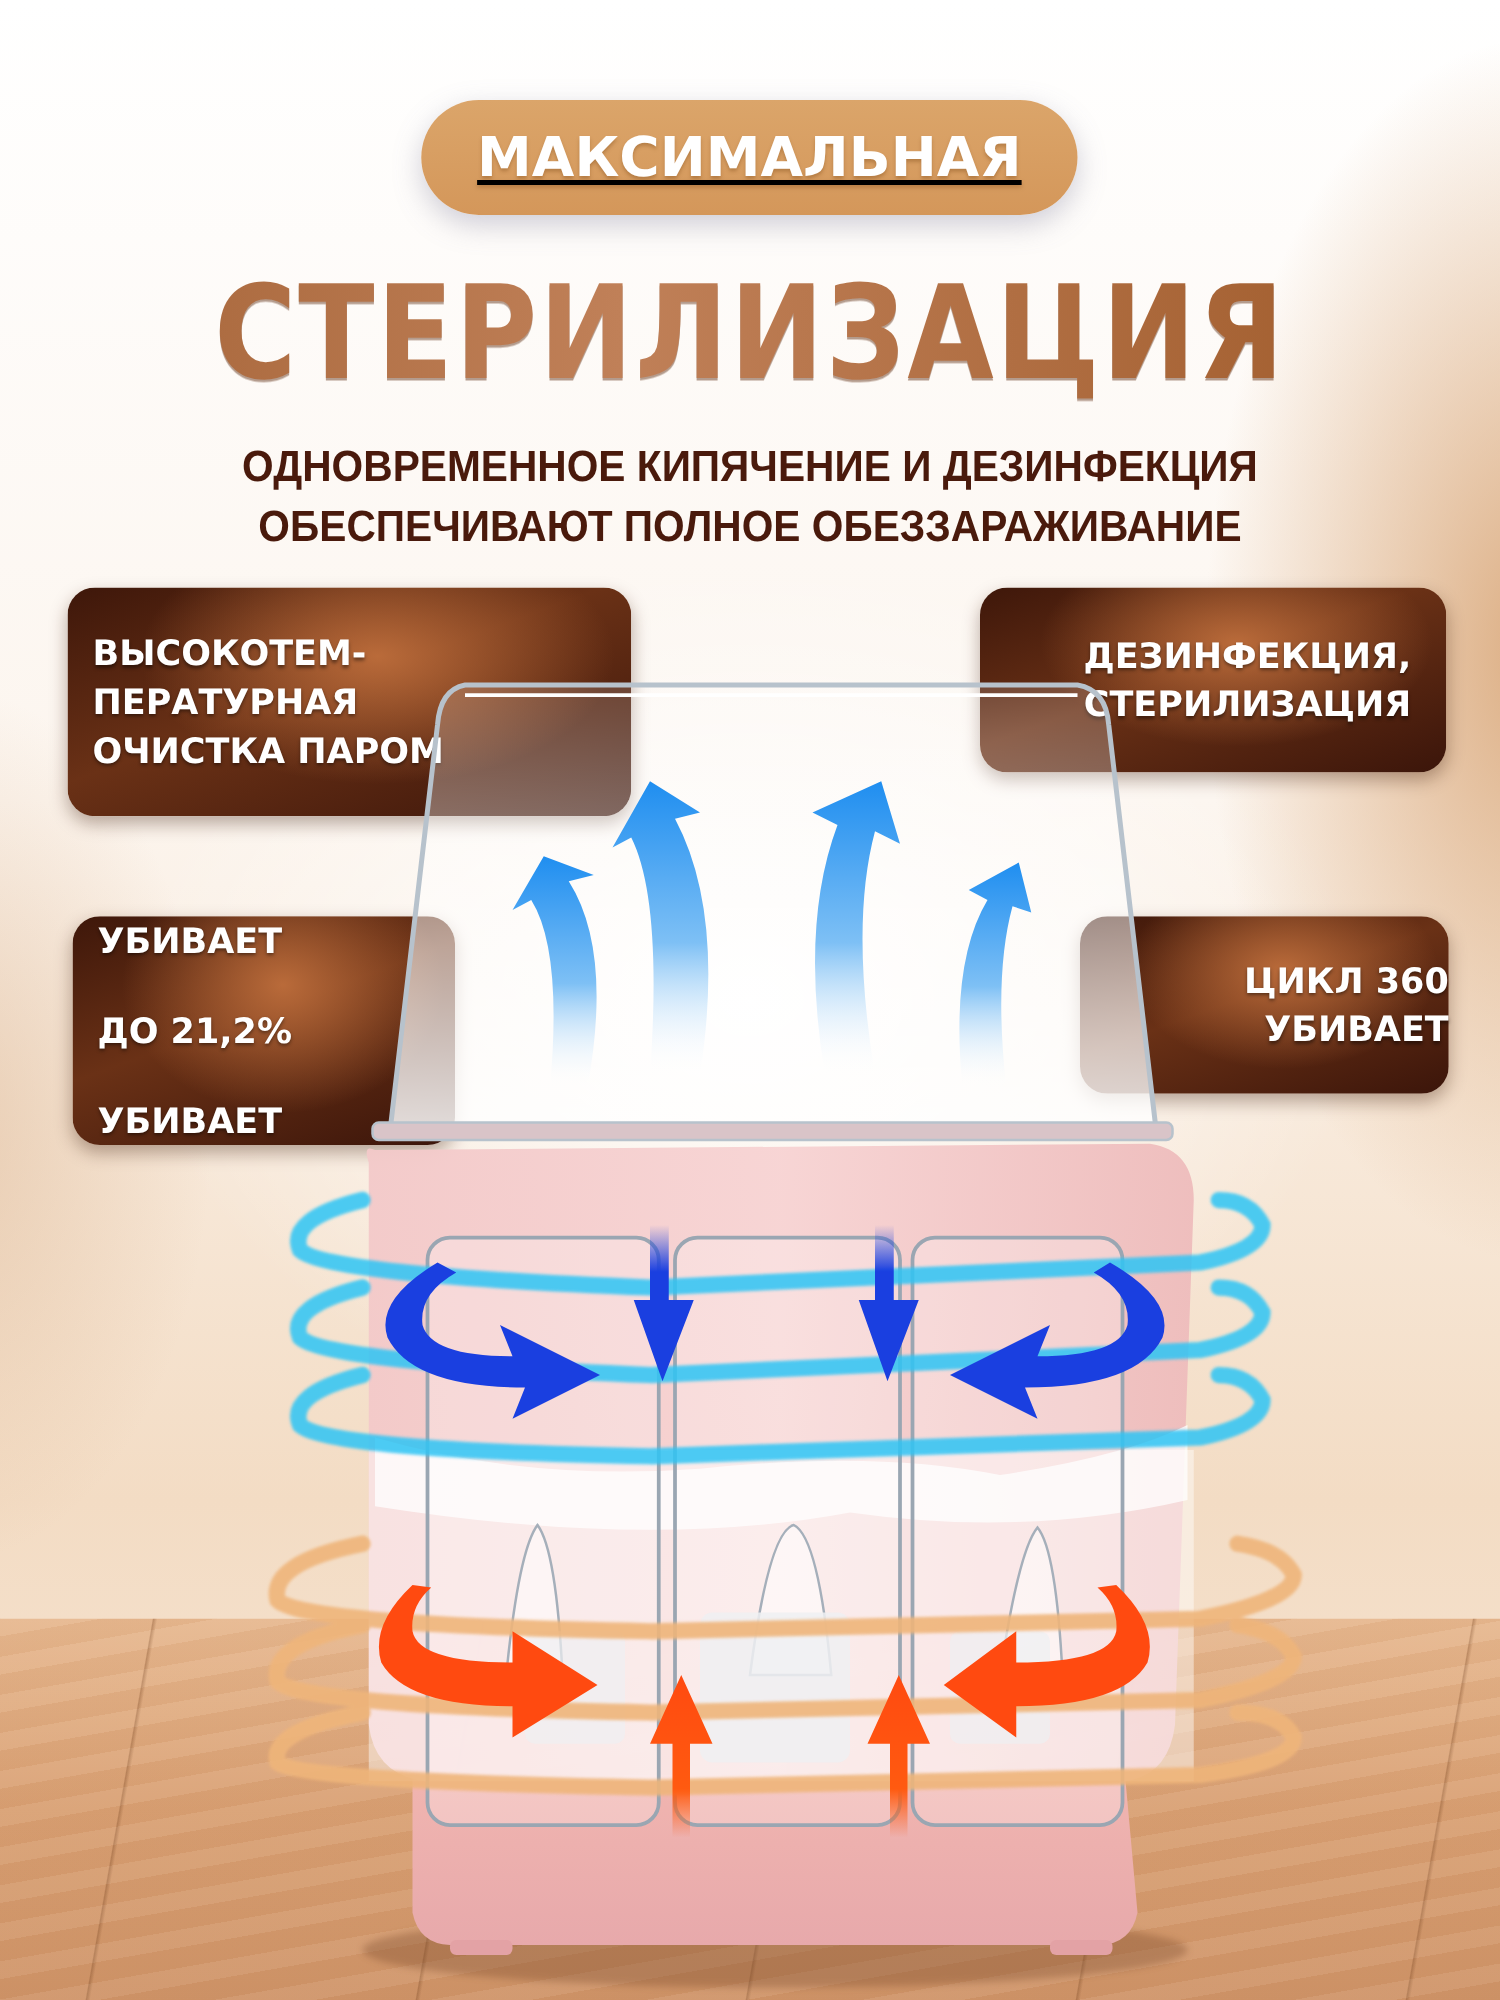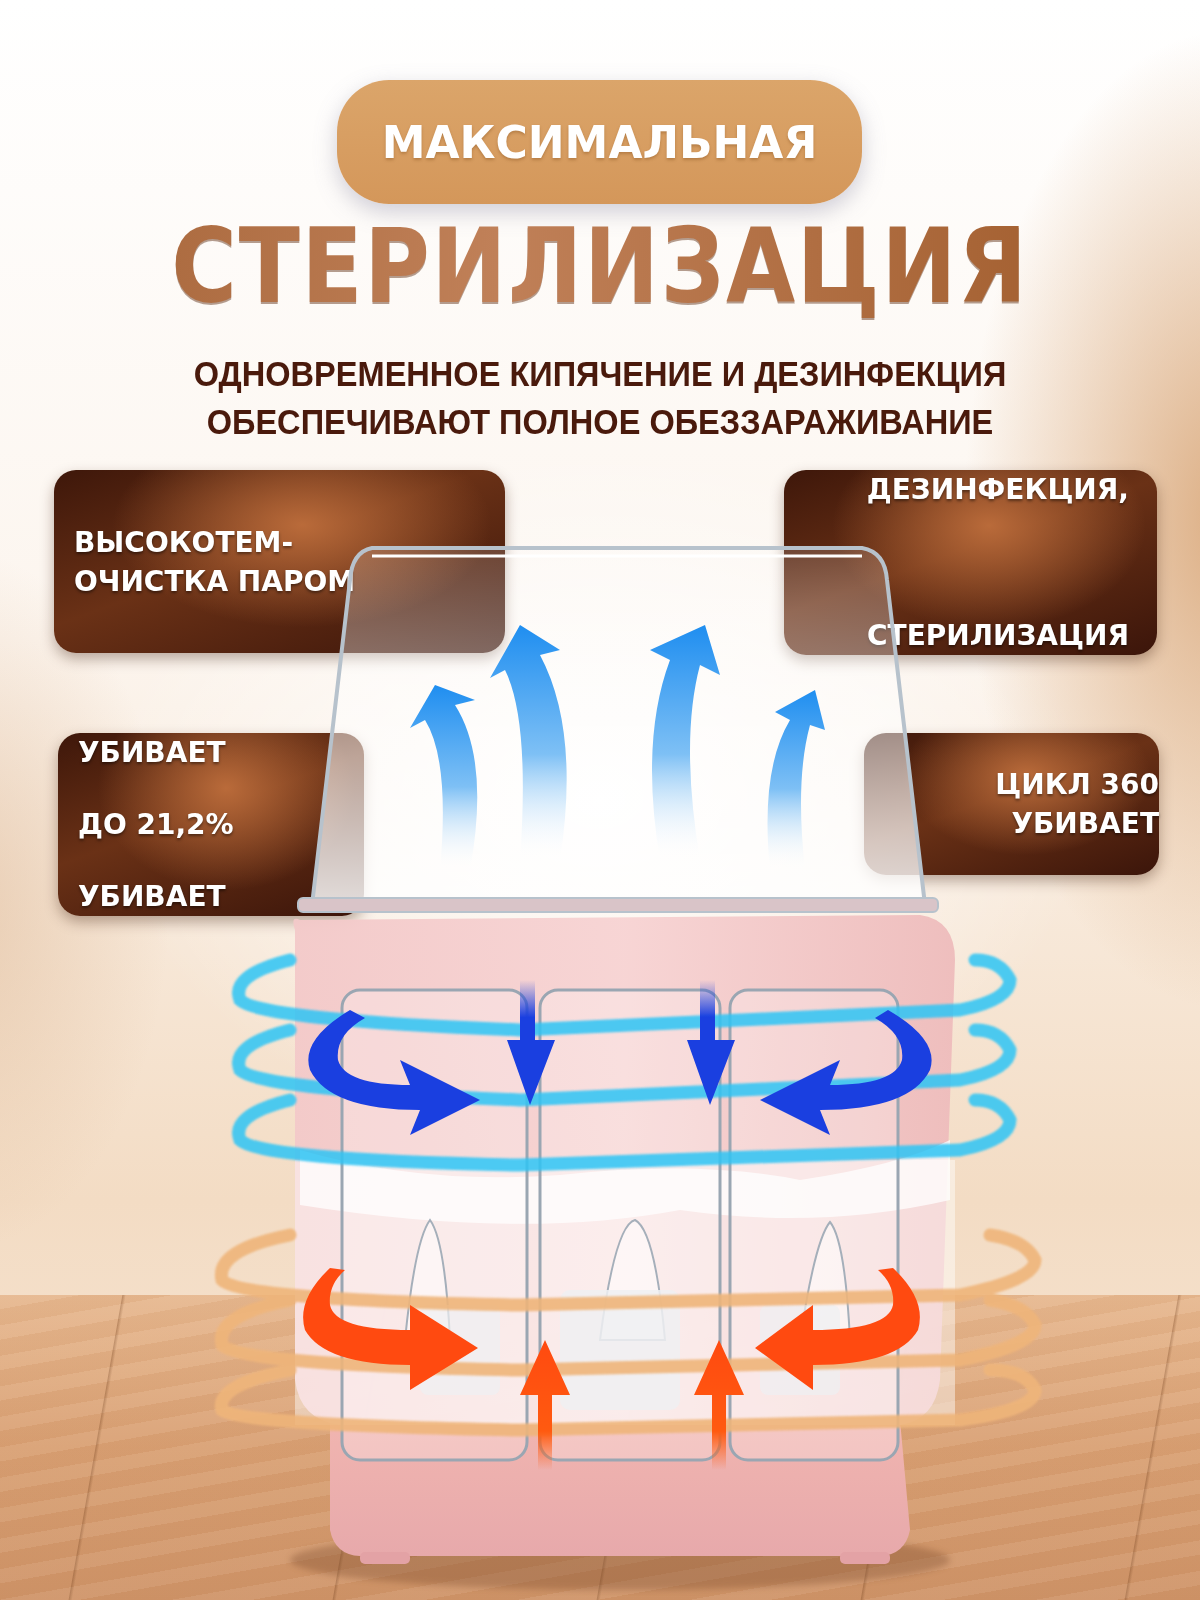--- a/index.html
+++ b/index.html
@@ -22,25 +22,25 @@
     background:
       repeating-linear-gradient(100deg, rgba(120,70,35,0.0) 0px, rgba(120,70,35,0.0) 120px, rgba(120,70,35,0.35) 121px, rgba(120,70,35,0.0) 124px, rgba(120,70,35,0.0) 260px),
       linear-gradient(180deg, #e7b88f 0%, #d9a073 50%, #cf9468 100%);
   }
   .floor::after {
     content: ""; position: absolute; inset: 0;
     background: repeating-linear-gradient(170deg, rgba(255,255,255,0.06) 0 14px, rgba(150,90,50,0.05) 14px 30px);
   }
 
   .pill {
-    position: absolute; left: 337px; top: 80px; width: 525px; height: 124px;
+    position: absolute; left: 337px; top: 80px; width: 525px; height: 92px;
     border-radius: 52px;
     background: linear-gradient(180deg, #dba56a, #d4975a);
     box-shadow: 0 8px 22px rgba(120,120,150,0.35);
-    display: flex; align-items: center; justify-content: center;
+    display: flex; align-items: center; justify-content: center; text-decoration: underline;
   }
   .pill span {
     color: #fff; font-family: "DejaVu Sans", sans-serif; font-weight: bold;
     font-size: 44px; letter-spacing: 0px;
     text-shadow: 0 2px 3px rgba(120,70,20,0.35);
   }
   .title {
     position: absolute; left: 0; right: 0; top: 205px; text-align: center;
     font-family: "DejaVu Sans", sans-serif; font-weight: bold;
     font-size: 104px; letter-spacing: 2px;
@@ -66,21 +66,21 @@
     box-shadow: 0 6px 14px rgba(60,25,10,0.35);
     color: #fff; font-family: "DejaVu Sans", sans-serif; font-weight: bold;
     font-size: 28px; line-height: 39px;
     text-shadow: 0 2px 3px rgba(0,0,0,0.45);
     display: flex; flex-direction: column; justify-content: center;
   }
   .badge.left { padding-left: 20px; text-align: left; }
   .badge.right { padding-right: 28px; text-align: right; align-items: flex-end; }
   .badge.center { align-items: flex-end; text-align: left; }
   .b1 { left: 54px; top: 470px; width: 451px; height: 183px; }
-  .b2 { left: 784px; top: 470px; width: 373px; height: 185px; justify-content: space-between; }
+  .b2 { left: 784px; top: 470px; width: 373px; height: 148px; }
   .b3 { left: 58px; top: 733px; width: 306px; height: 183px; justify-content: space-between; }
   .b4 { left: 864px; top: 733px; width: 295px; height: 142px; }
 
   .product { position: absolute; left: 0; top: 0; width: 1200px; height: 1600px; pointer-events: none; }
   .product * { pointer-events: auto; }
 </style>
 </head>
 <body>
 
 <div class="bg"></div>
@@ -92,20 +92,21 @@
 
 <div class="title">СТЕРИЛИЗАЦИЯ</div>
 
 <div class="subtitle">
   <div>ОДНОВРЕМЕННОЕ КИПЯЧЕНИЕ И ДЕЗИНФЕКЦИЯ</div>
   <div>ОБЕСПЕЧИВАЮТ ПОЛНОЕ ОБЕЗЗАРАЖИВАНИЕ</div>
 </div>
 
 <div class="badge left b1">
   <div>ВЫСОКОТЕМ-</div>
+  <div>ПЕРАТУРНАЯ</div>
   <div>ОЧИСТКА ПАРОМ</div>
 </div>
 
 <div class="badge right b2">
   <div>ДЕЗИНФЕКЦИЯ,</div>
   <div>СТЕРИЛИЗАЦИЯ</div>
 </div>
 
 <div class="badge left b3">
   <div>УБИВАЕТ</div>

